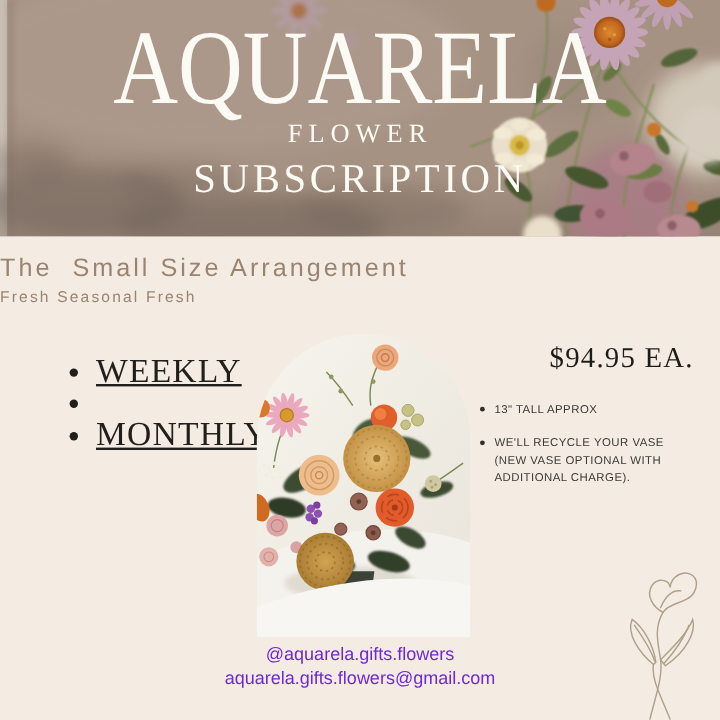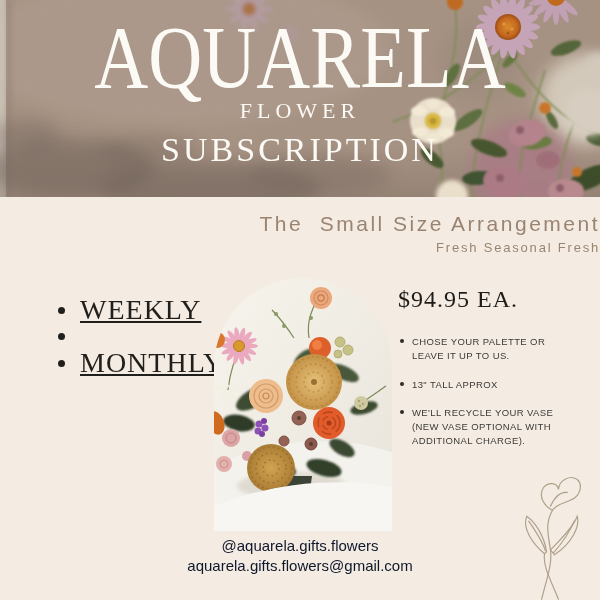--- a/index.html
+++ b/index.html
@@ -22,21 +22,21 @@
   }
   .brand-sub1{
     font-family:"Liberation Serif",serif;font-size:22px;letter-spacing:5px;
     margin-top:-4px;
   }
   .brand-sub2{
     font-family:"Liberation Serif",serif;font-size:34px;letter-spacing:3px;
     margin-top:7px;
   }
   
-  .heading{position:absolute;left:0;top:212px;width:100%;text-align:right;}
+  .heading{position:absolute;left:0;top:212px;width:100%;text-align:left;}
   .heading-title{
     font-size:21px;letter-spacing:2.5px;color:#9a8471;white-space:pre;
   }
   .heading-subtitle{
     font-size:13px;letter-spacing:1.8px;color:#9a8471;margin-top:4px;
   }
   
   .plans{position:absolute;left:58px;top:294px;}
   .plan-item{
     display:flex;align-items:center;margin-bottom:7px;
@@ -50,34 +50,34 @@
   }
   
   .arch{
     position:absolute;left:214px;top:278px;width:178px;height:253px;
     border-radius:89px 89px 0 0;overflow:hidden;background:#f0ece4;
   }
   
   .offer{position:absolute;left:398px;top:286px;width:180px;}
   .price{
     font-family:"Liberation Serif",serif;font-size:24px;letter-spacing:1px;
-    color:#1e1c19;text-align:left;
+    color:#1e1c19;text-align:right;
   }
   .details{margin-top:22px;}
   .detail-item{display:flex;margin-bottom:14px;}
   .detail-bullet{
     width:4px;height:4px;border-radius:50%;background:#2f2d2a;
     margin:4px 8px 0 2px;flex:0 0 auto;
   }
   .detail-text{
     font-size:9.5px;letter-spacing:.4px;line-height:1.5;color:#3b3936;
   }
   
   .contact{position:absolute;left:0;top:536px;width:100%;text-align:center;}
-  .contact-line{font-size:15px;color:#0f172a;line-height:20px;}
+  .contact-line{font-size:15px;color:#6d28d9;line-height:20px;}
   
   .lineart{position:absolute;left:503px;top:466px;width:94px;height:134px;}
 </style>
 </head>
 <body>
 
 <div class="poster">
 
   <div class="hero">
     <svg width="600" height="197" viewBox="0 0 600 197">
@@ -419,24 +419,20 @@
       </g>
 
       <ellipse cx="85" cy="262" rx="140" ry="55" fill="#f8f6f2" transform="rotate(-8 85 262)"></ellipse>
     </svg>
   </div>
 
   <div class="offer">
     <div class="price">$94.95 EA.</div>
     <div class="details">
 
-        <div class="detail-item">
-          <span class="detail-bullet"></span>
-          <span class="detail-text">CHOSE YOUR PALETTE OR LEAVE IT UP TO US.</span>
-        </div>
 
         <div class="detail-item">
           <span class="detail-bullet"></span>
           <span class="detail-text">13" TALL APPROX</span>
         </div>
 
         <div class="detail-item">
           <span class="detail-bullet"></span>
           <span class="detail-text">WE'LL RECYCLE YOUR VASE (NEW VASE OPTIONAL WITH ADDITIONAL CHARGE).</span>
         </div>

